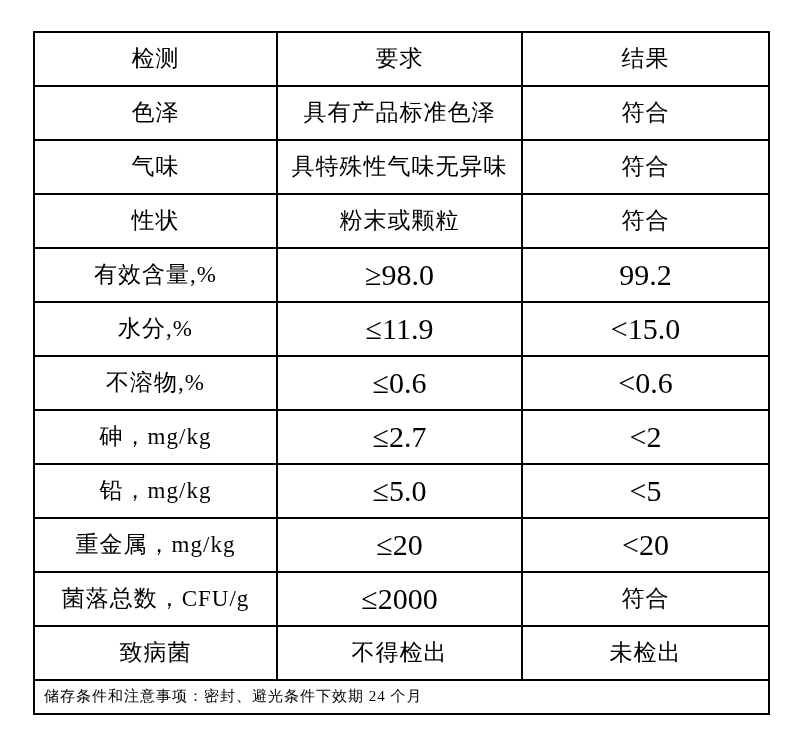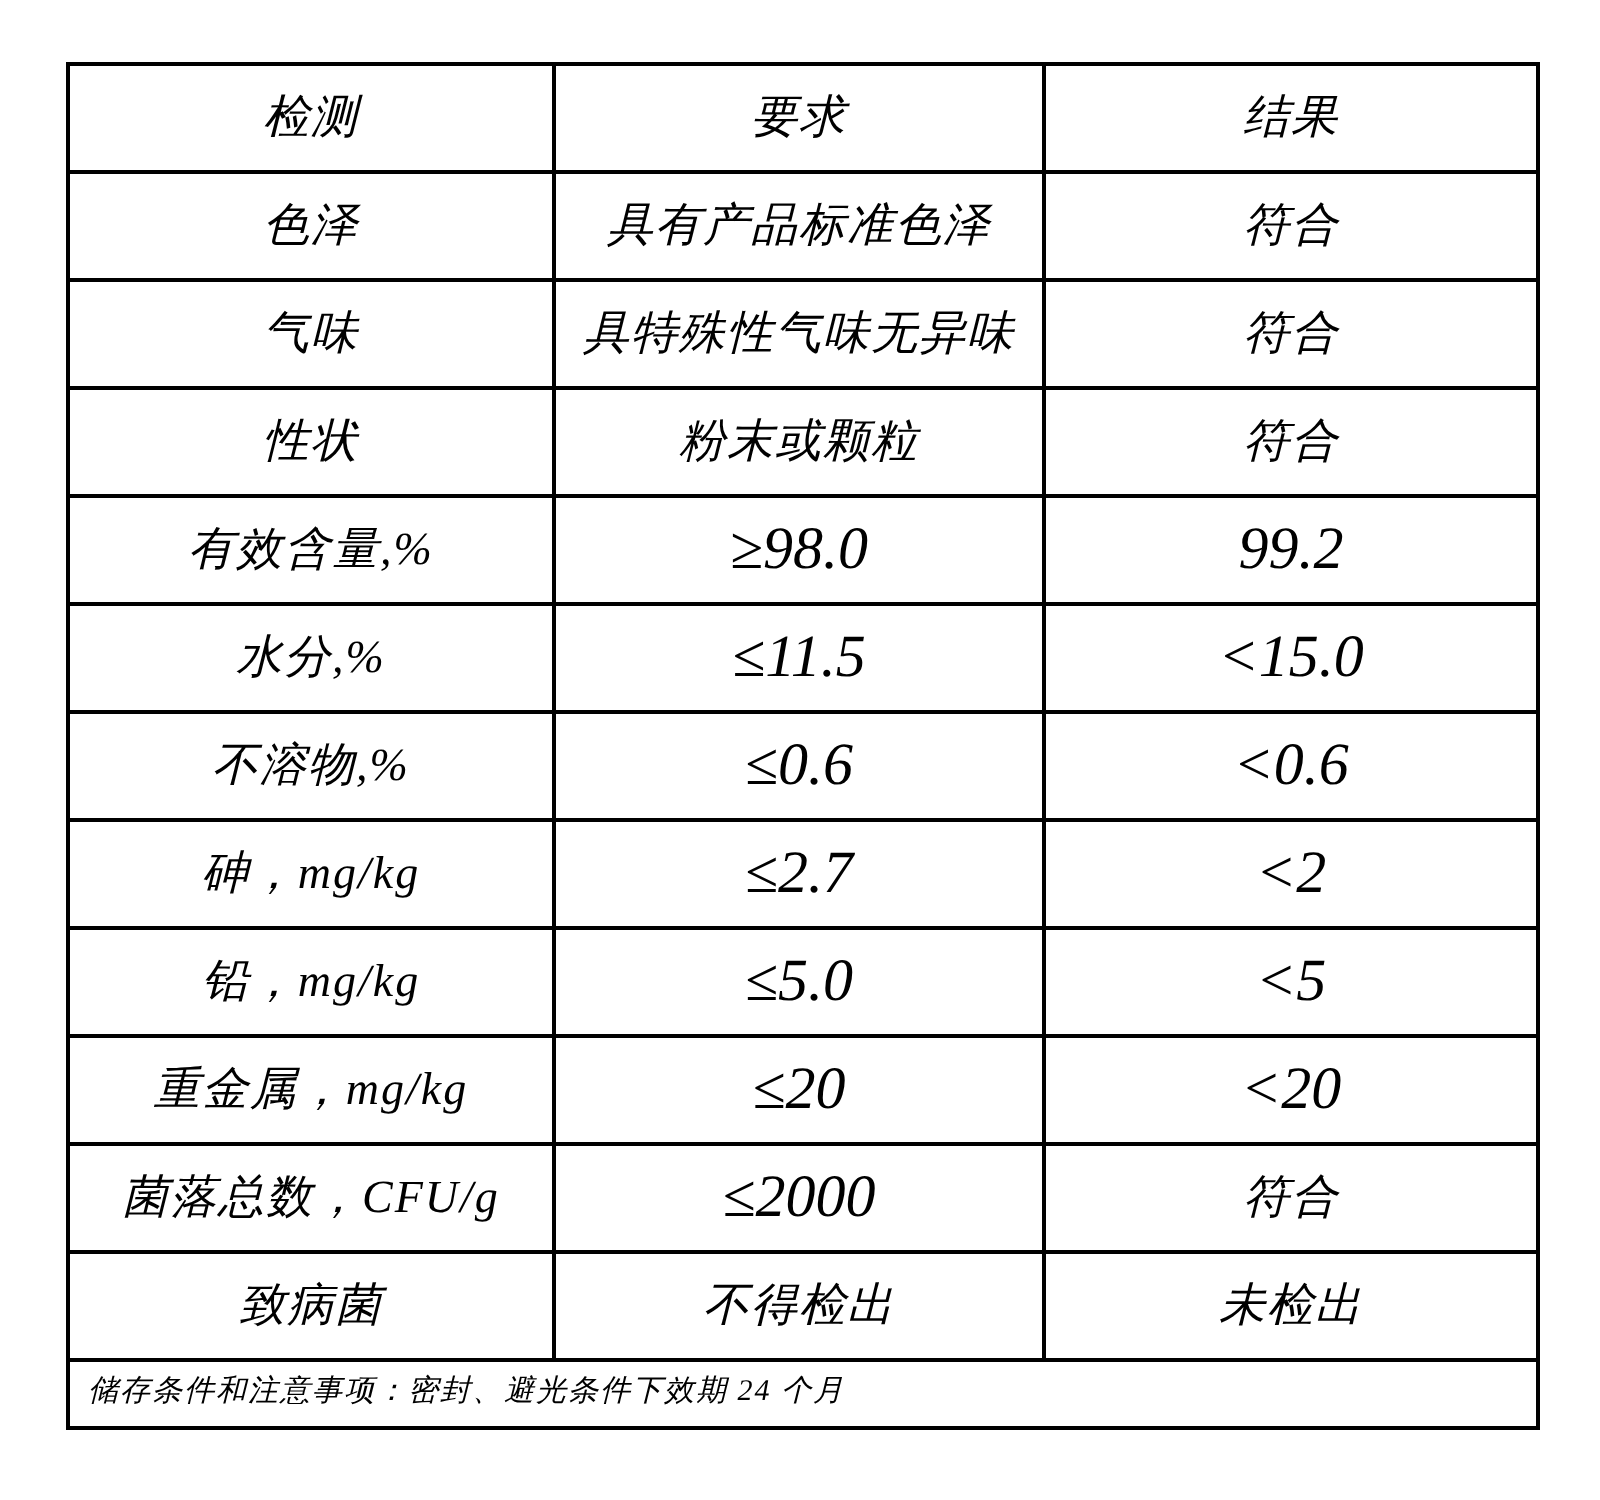--- a/index.html
+++ b/index.html
@@ -18,21 +18,20 @@
     background: #ffffff;
     overflow: hidden;
   }
   table.spec {
     position: absolute;
     left: 33px;
     top: 31px;
     width: 735px;
     border-collapse: collapse;
     table-layout: fixed;
-    font-style: italic;
   }
   table.spec th,
   table.spec td {
     border: 2px solid #000000;
     text-align: center;
     vertical-align: middle;
     font-weight: normal;
     font-size: 23px;
     line-height: 1.15;
     padding: 0 4px;
@@ -88,21 +87,21 @@
     <td>粉末或颗粒</td>
     <td>符合</td>
   </tr>
         <tr>
     <td>有效含量,%</td>
     <td class="num">≥98.0</td>
     <td class="num">99.2</td>
   </tr>
         <tr>
     <td>水分,%</td>
-    <td class="num">≤11.5</td>
+    <td class="num">≤11.9</td>
     <td class="num">&lt;15.0</td>
   </tr>
         <tr>
     <td>不溶物,%</td>
     <td class="num">≤0.6</td>
     <td class="num">&lt;0.6</td>
   </tr>
         <tr>
     <td>砷，mg/kg</td>
     <td class="num">≤2.7</td>

